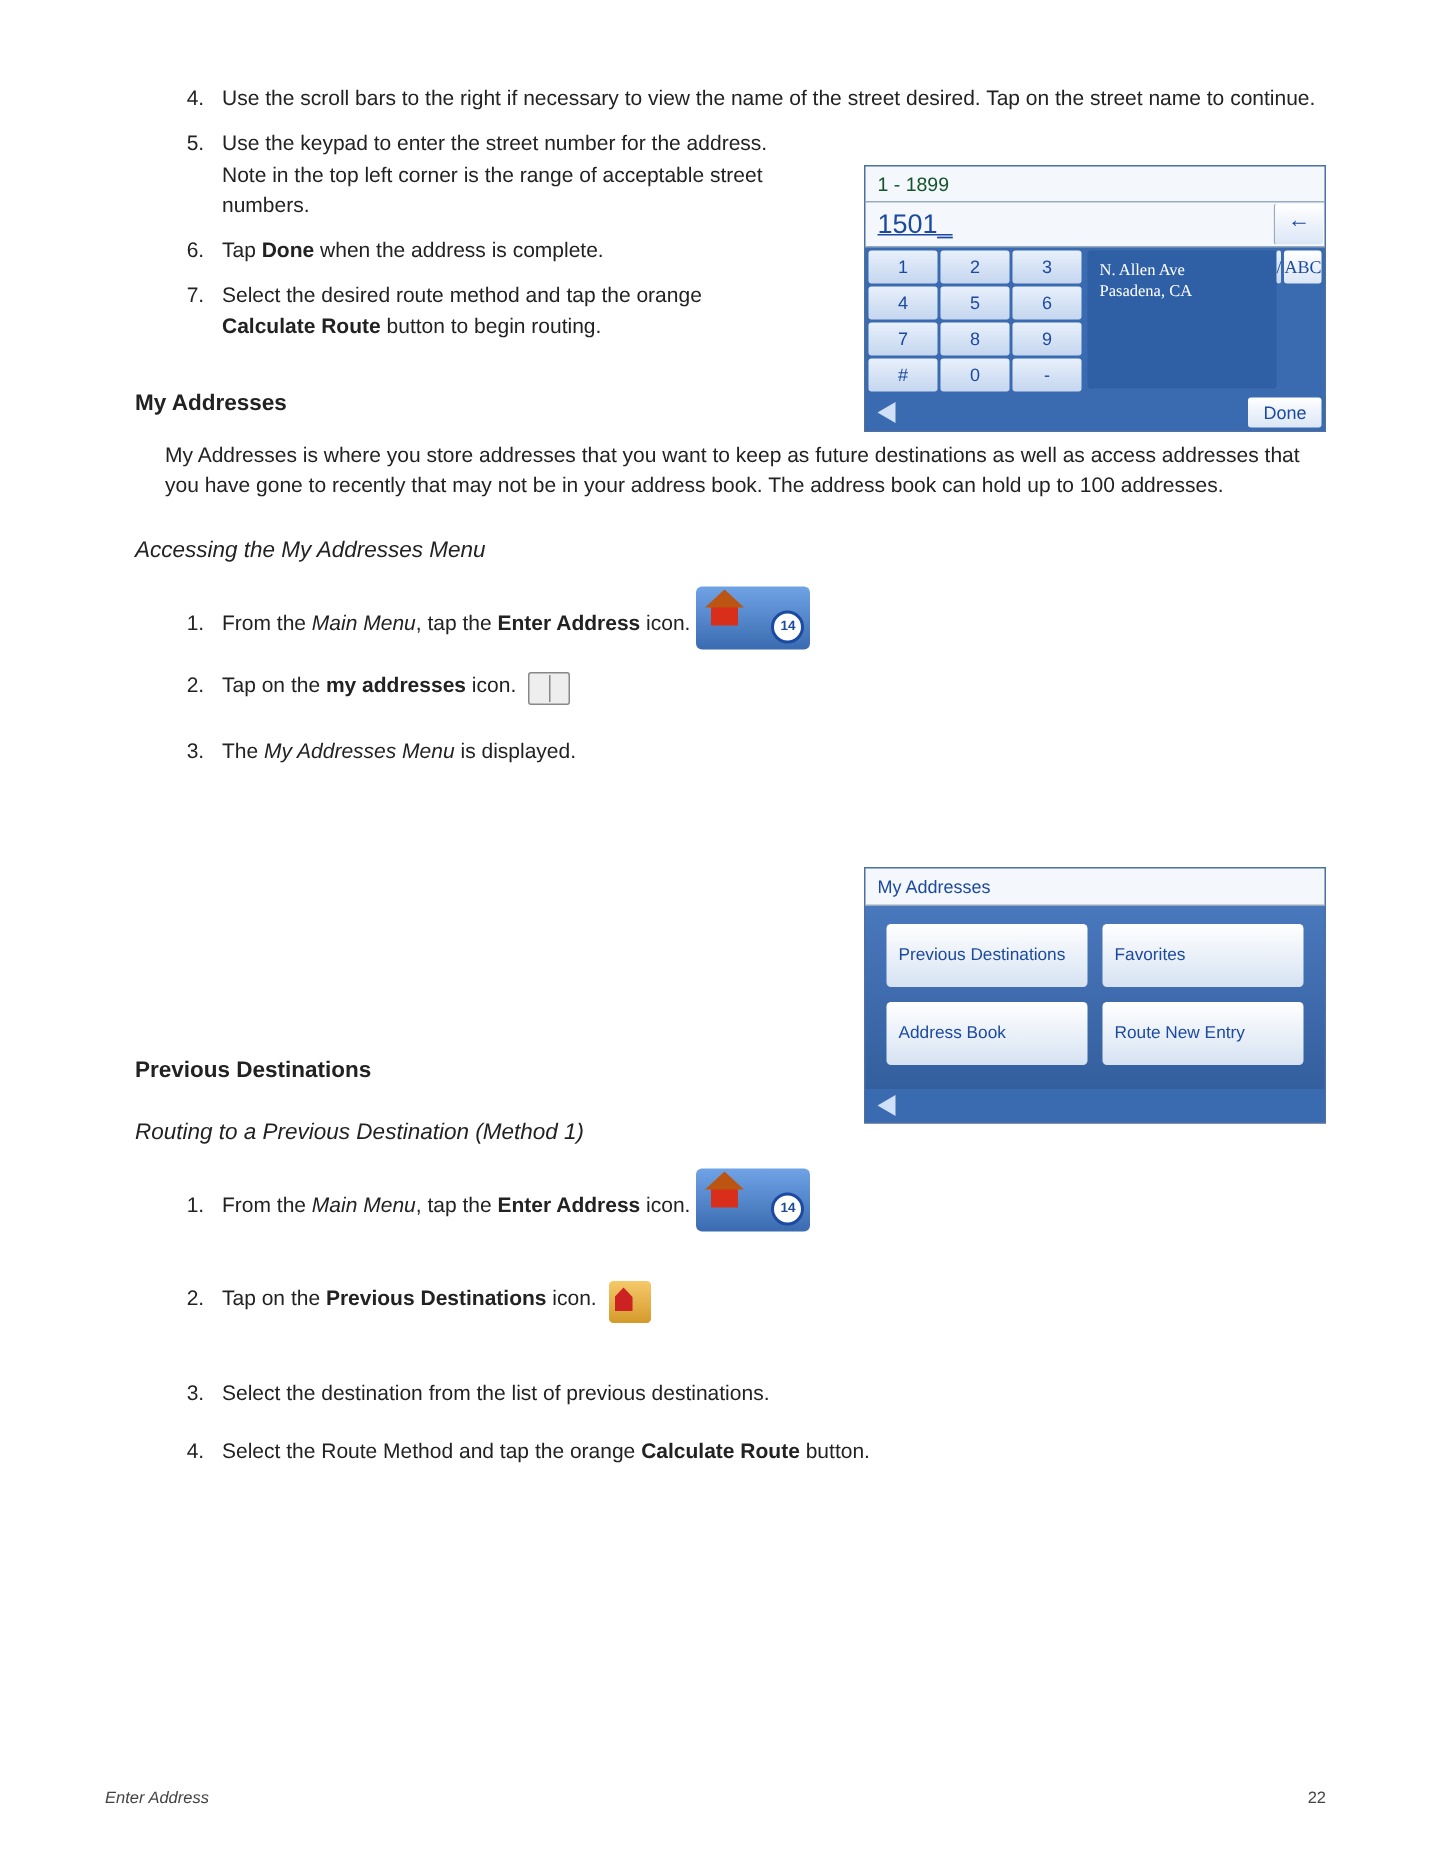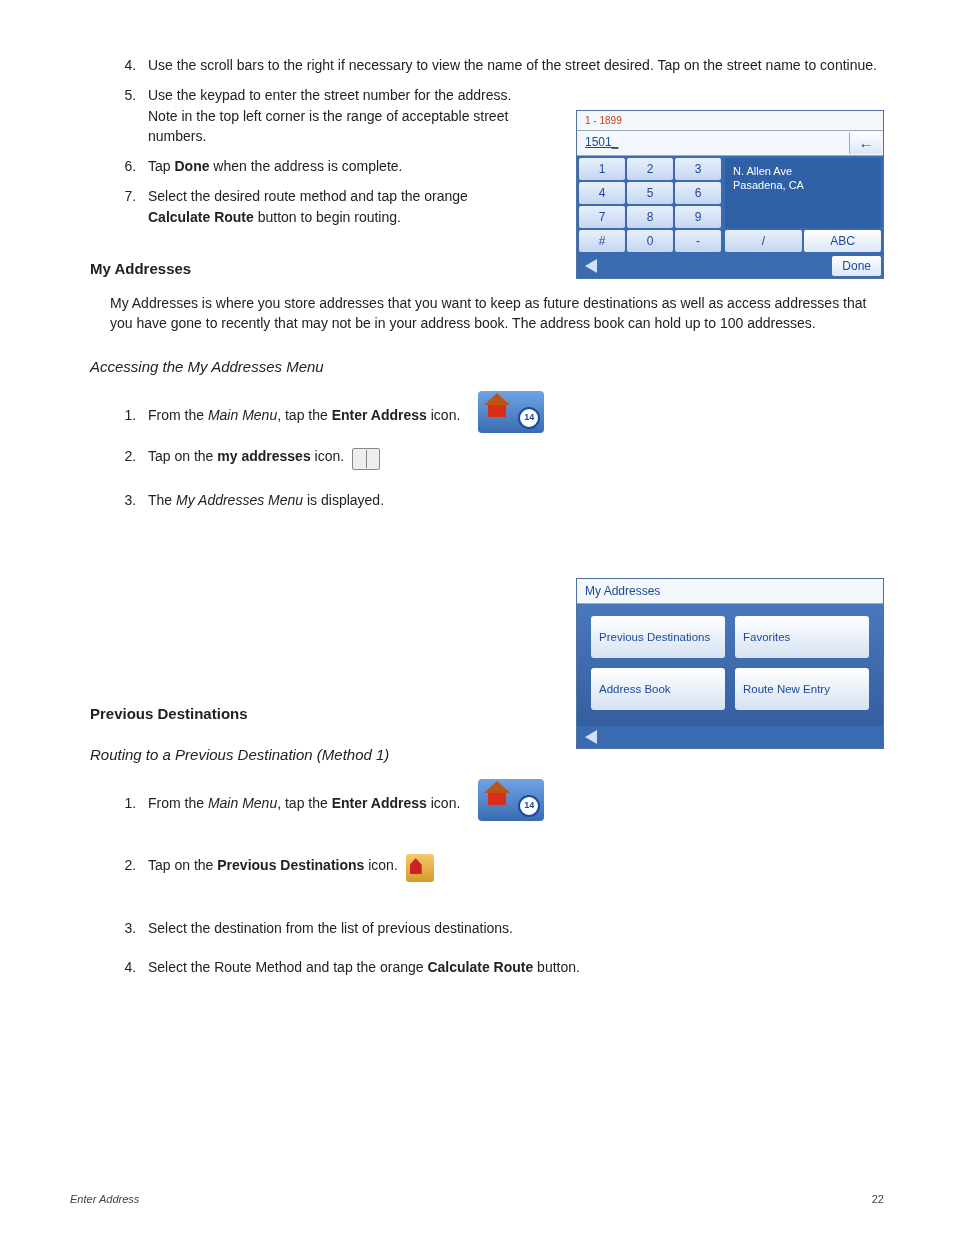--- a/index.html
+++ b/index.html
@@ -68,35 +68,35 @@
     right: 70px;
     width: 308px;
     border: 1px solid #5070a0;
     background: #3a6bb0;
     font-family: Tahoma, Verdana, sans-serif;
     font-size: 12px;
     box-sizing: border-box;
   }
   .kp-header {
     background: #f4f7fb;
-    color: #c2410c;
+    color: #14532d;
     padding: 4px 8px;
-    font-size: 10px;
+    font-size: 13px;
     border-bottom: 1px solid #9ab;
   }
   .kp-input-row {
     display: flex;
     background: #f4f7fb;
     border-bottom: 1px solid #9ab;
   }
   .kp-input {
     flex: 1;
     padding: 4px 8px;
     color: #1c4aa0;
-    font-size: 12px;
+    font-size: 18px;
     text-decoration: underline;
   }
   .kp-back {
     width: 32px;
     text-align: center;
     border-left: 1px solid #9ab;
     background: linear-gradient(#fff,#dbe6f6);
     color: #1c4aa0;
     font-weight: bold;
     font-size: 15px;
@@ -120,21 +120,22 @@
     text-align: center;
     line-height: 22px;
     color: #1c4aa0;
     border-radius: 2px;
     font-size: 12px;
   }
   .kp-right {
     flex: 1;
     margin-left: 4px;
     display: flex;
-    flex-direction: column;
+    flex-direction: row;
+    font-family: Liberation Serif, serif;
   }
   .kp-suggest {
     background: #2f5fa5;
     color: #fff;
     font-size: 11px;
     padding: 6px 8px;
     line-height: 1.3;
     flex: 1;
     border-radius: 2px;
     margin-bottom: 2px;
@@ -219,21 +220,21 @@
   
   .icon-inline {
     display: inline-block;
     vertical-align: middle;
     width: 32px;
     height: 32px;
     margin-left: 4px;
     position: relative;
   }
   .icon-enter-address {
-    width: 66px;
+    width: 76px;
     height: 42px;
     background: linear-gradient(#6fa3e6,#3a6bb0);
     border-radius: 4px;
     position: relative;
     top: -3px;
   }
   .icon-enter-address::before {
     content: "";
     position: absolute;
     left: 10px; top: 12px;
@@ -291,21 +292,21 @@
     top: 2px;
   }
   .icon-prevdest::before {
     content: "";
     position: absolute;
     left: 4px; top: 4px;
     width: 12px; height: 16px;
     background: #c22;
     clip-path: polygon(0 40%, 50% 0, 100% 40%, 100% 100%, 0 100%);
   }
-  .row-with-icon { display: flex; align-items: center; gap: 14px; flex-wrap: wrap; }
+  .row-with-icon { display: flex; align-items: center; gap: 0; flex-wrap: wrap; }
 </style>
 </head>
 <body>
 
 <div class="page">
 
   <ol class="steps" start="4">
     <li>
       <span>Use the scroll bars to the right if necessary to view the name of the street desired.  Tap on the street name to continue.</span>
     </li>

